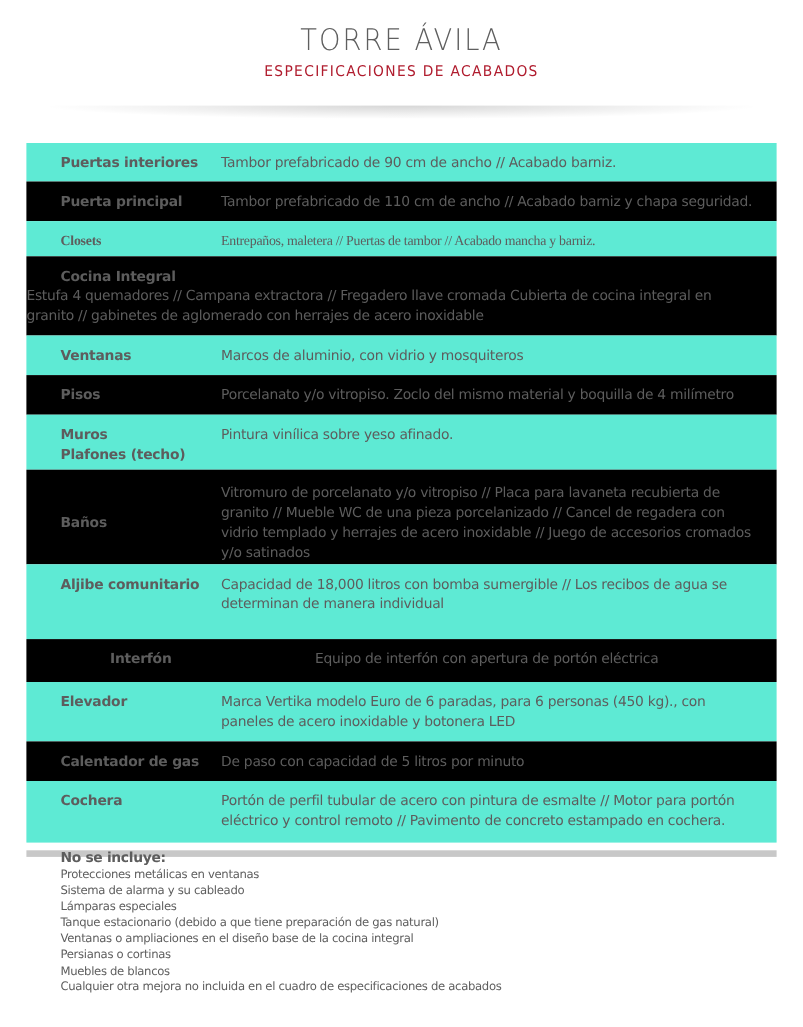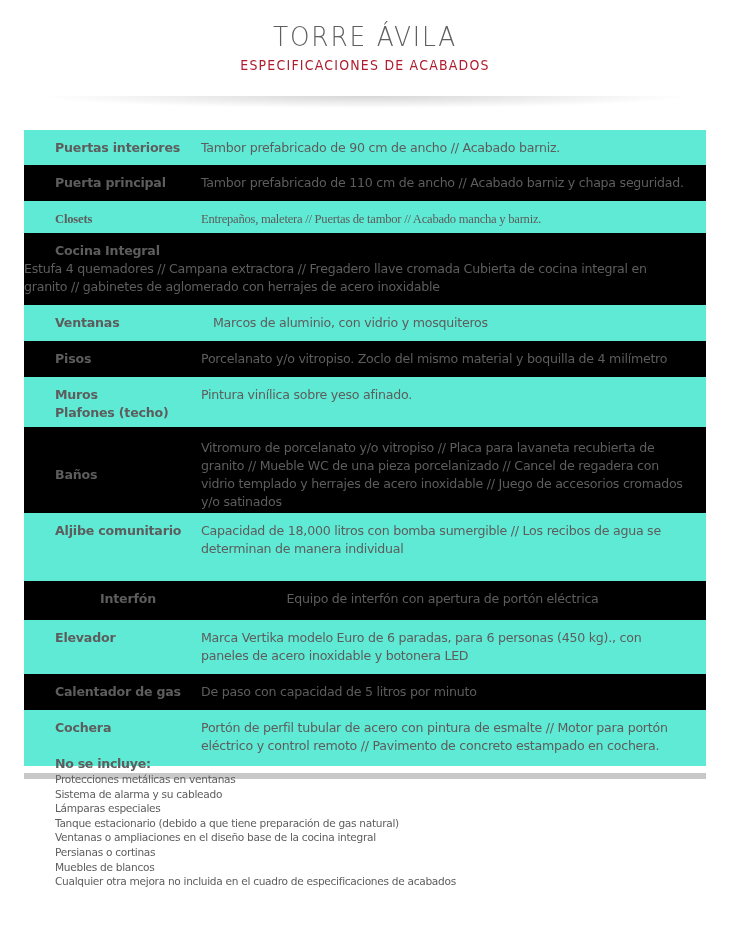--- a/index.html
+++ b/index.html
@@ -33,21 +33,21 @@
     transform-origin: left; letter-spacing: -0.2px;
   }
   .label span { display: block; }
   .desc {
     flex: 1; padding-right: 22px;
     font-size: 12.6px; color: #5d5d5d; line-height: 18px; letter-spacing: -0.25px;
   }
   .separator {
     position: absolute; left: 24px; top: 773px; width: 682px; height: 6px; background: #c8c8c8;
   }
-  .excl { position: absolute; left: 55px; top: 756px; width: 640px; }
+  .excl { position: absolute; left: 55px; top: 772px; width: 640px; }
   .excl-title { font-size: 12.6px; font-weight: bold; color: #5d5d5d; line-height: 16px; letter-spacing: -0.3px; }
   .excl-item { font-size: 10.6px; color: #5d5d5d; line-height: 14.6px; letter-spacing: -0.3px; }
 </style>
 </head>
 <body>
 
 <div class="header">
   <div class="title">TORRE ÁVILA</div>
   <div class="subtitle">ESPECIFICACIONES DE ACABADOS</div>
   <div class="shadow-divider"></div>
@@ -71,21 +71,21 @@
         <span>Closets</span>
       </div>
       <div class="desc">Entrepaños, maletera  //  Puertas de tambor  //  Acabado mancha y barniz.</div>
     </div>
     <div class="row white" style="height: 72px; flex-direction: column;">
       <div class="label">
         <span>Cocina Integral</span>
       </div>
       <div class="desc">Estufa 4 quemadores  //  Campana extractora  //  Fregadero llave cromada Cubierta de cocina integral en granito  //  gabinetes de aglomerado con herrajes de acero inoxidable</div>
     </div>
-    <div class="row grey" style="height: 36px; gap: 12px;">
+    <div class="row grey" style="height: 36px;">
       <div class="label">
         <span>Ventanas</span>
       </div>
       <div class="desc">Marcos de aluminio, con vidrio y mosquiteros</div>
     </div>
     <div class="row white" style="height: 36px;">
       <div class="label">
         <span>Pisos</span>
       </div>
       <div class="desc">Porcelanato y/o vitropiso. Zoclo del mismo material y boquilla de 4 milímetro</div>

